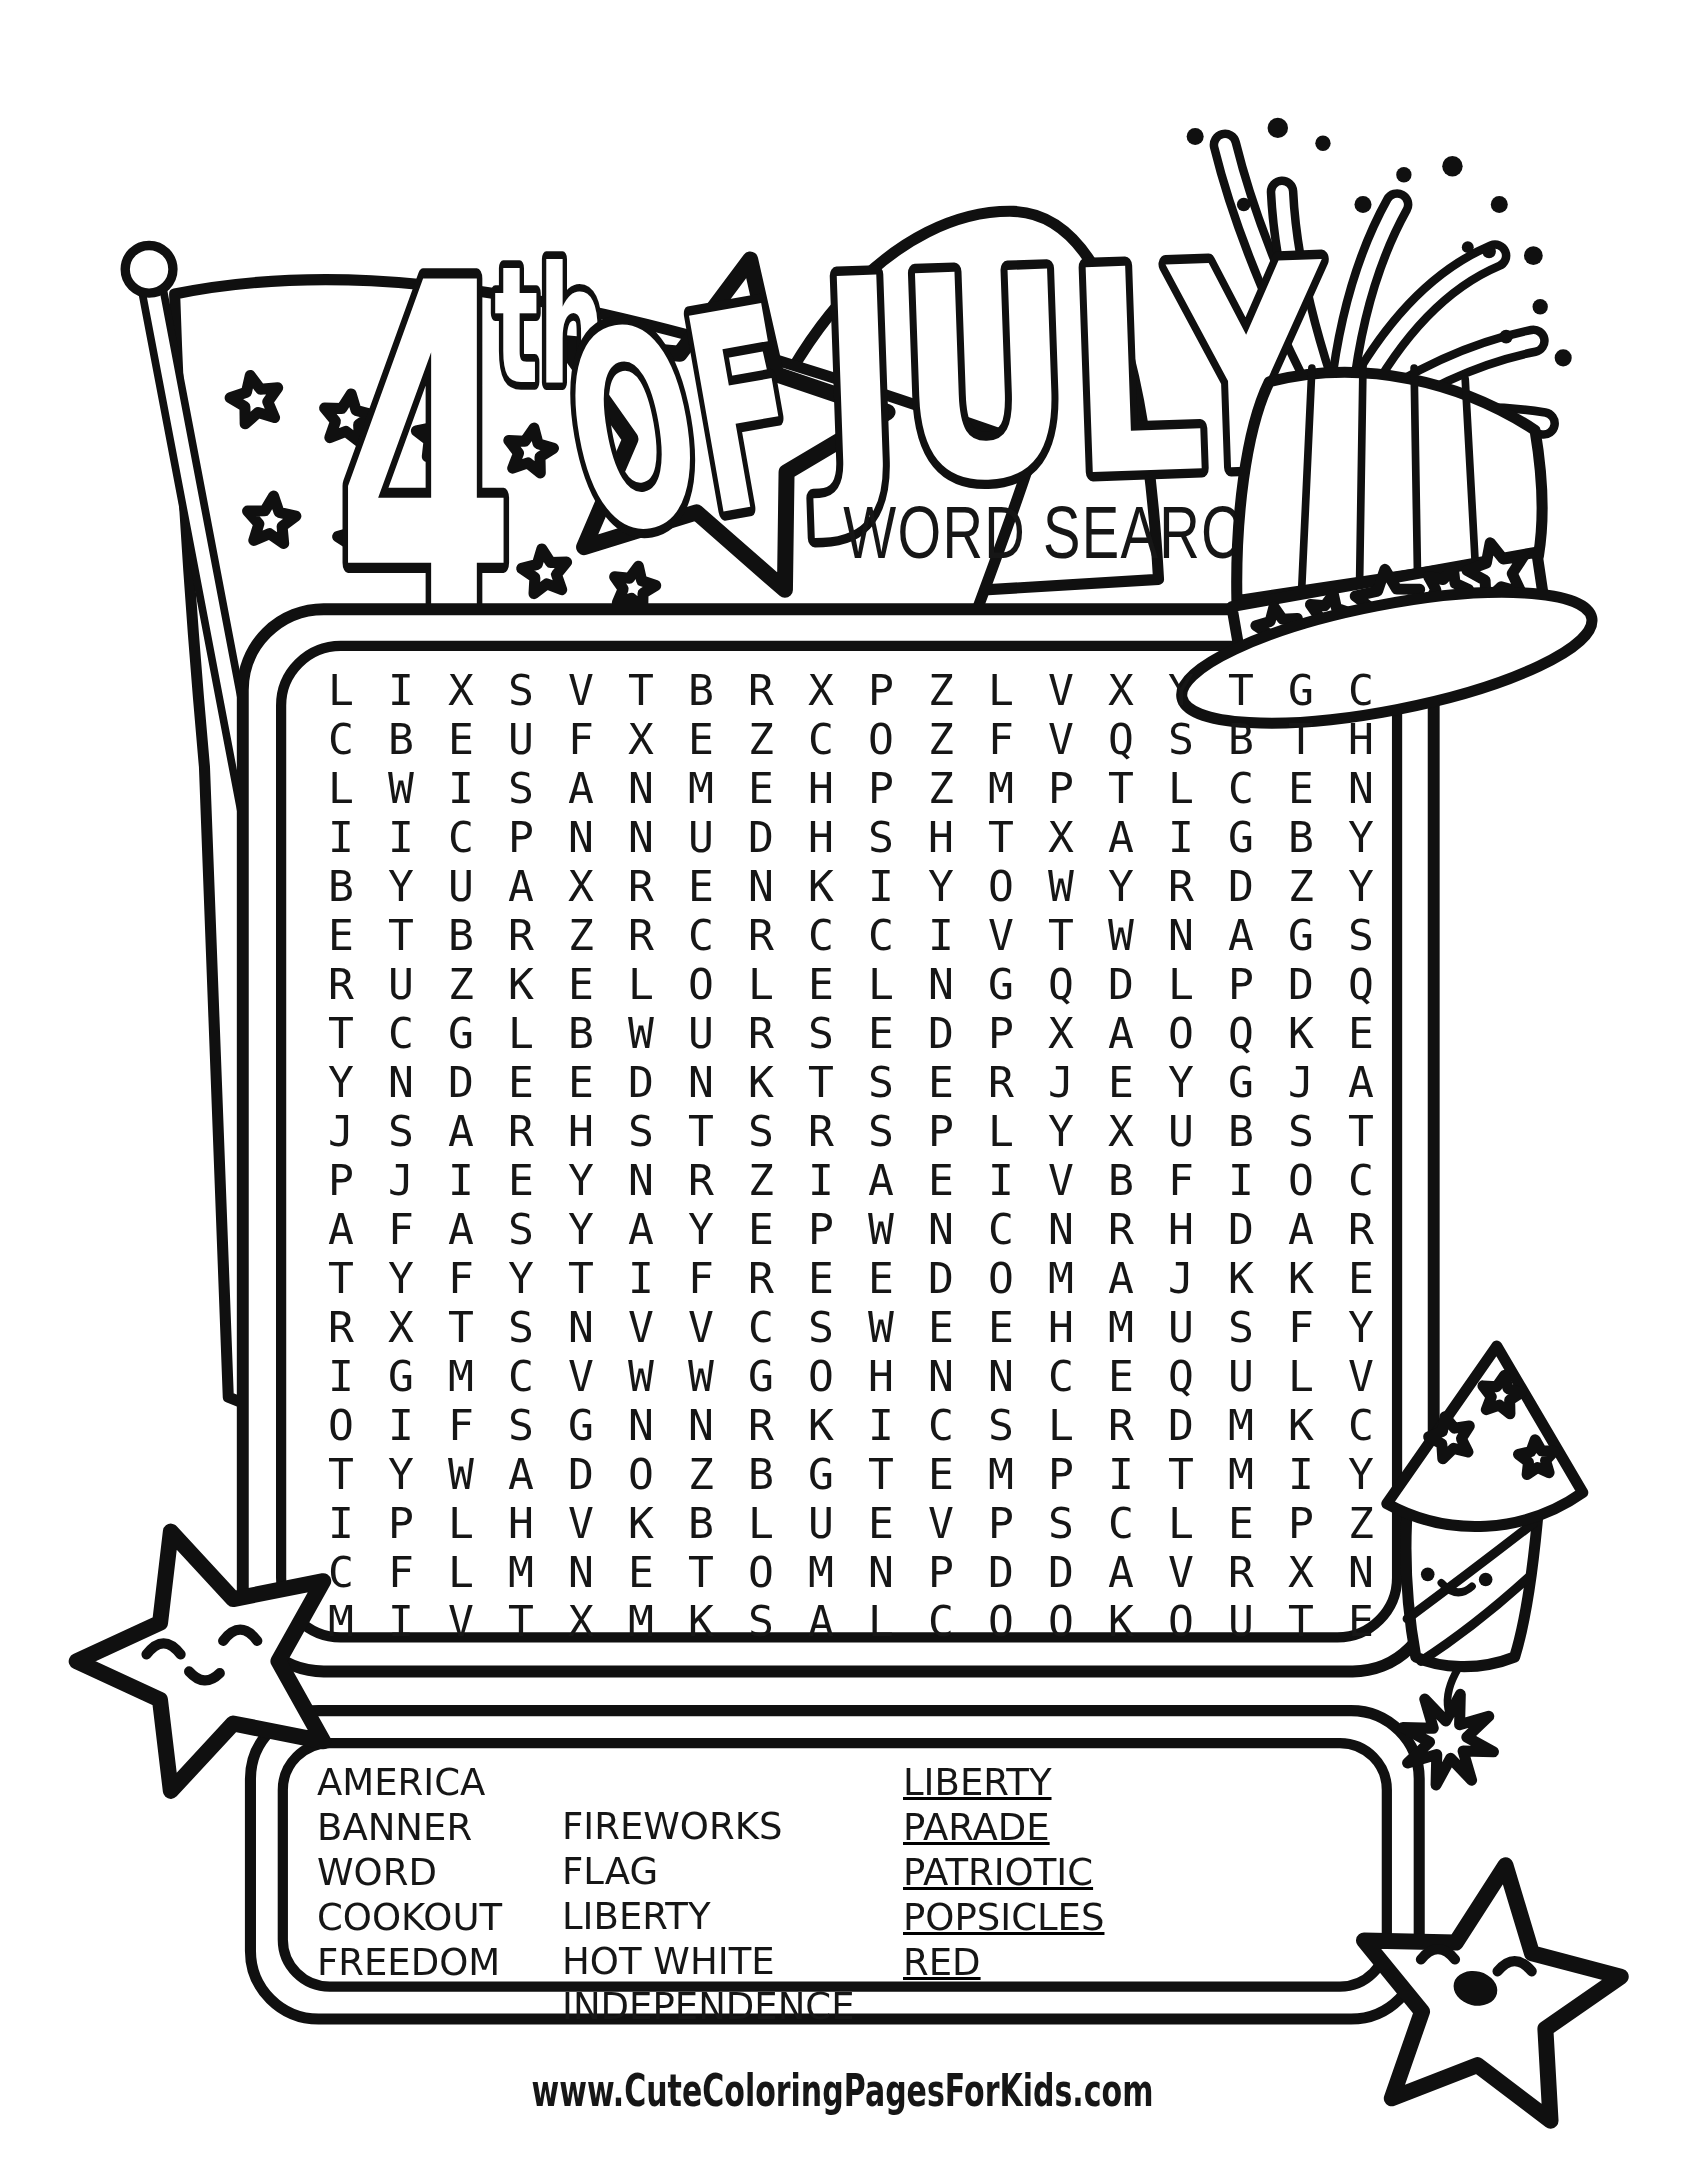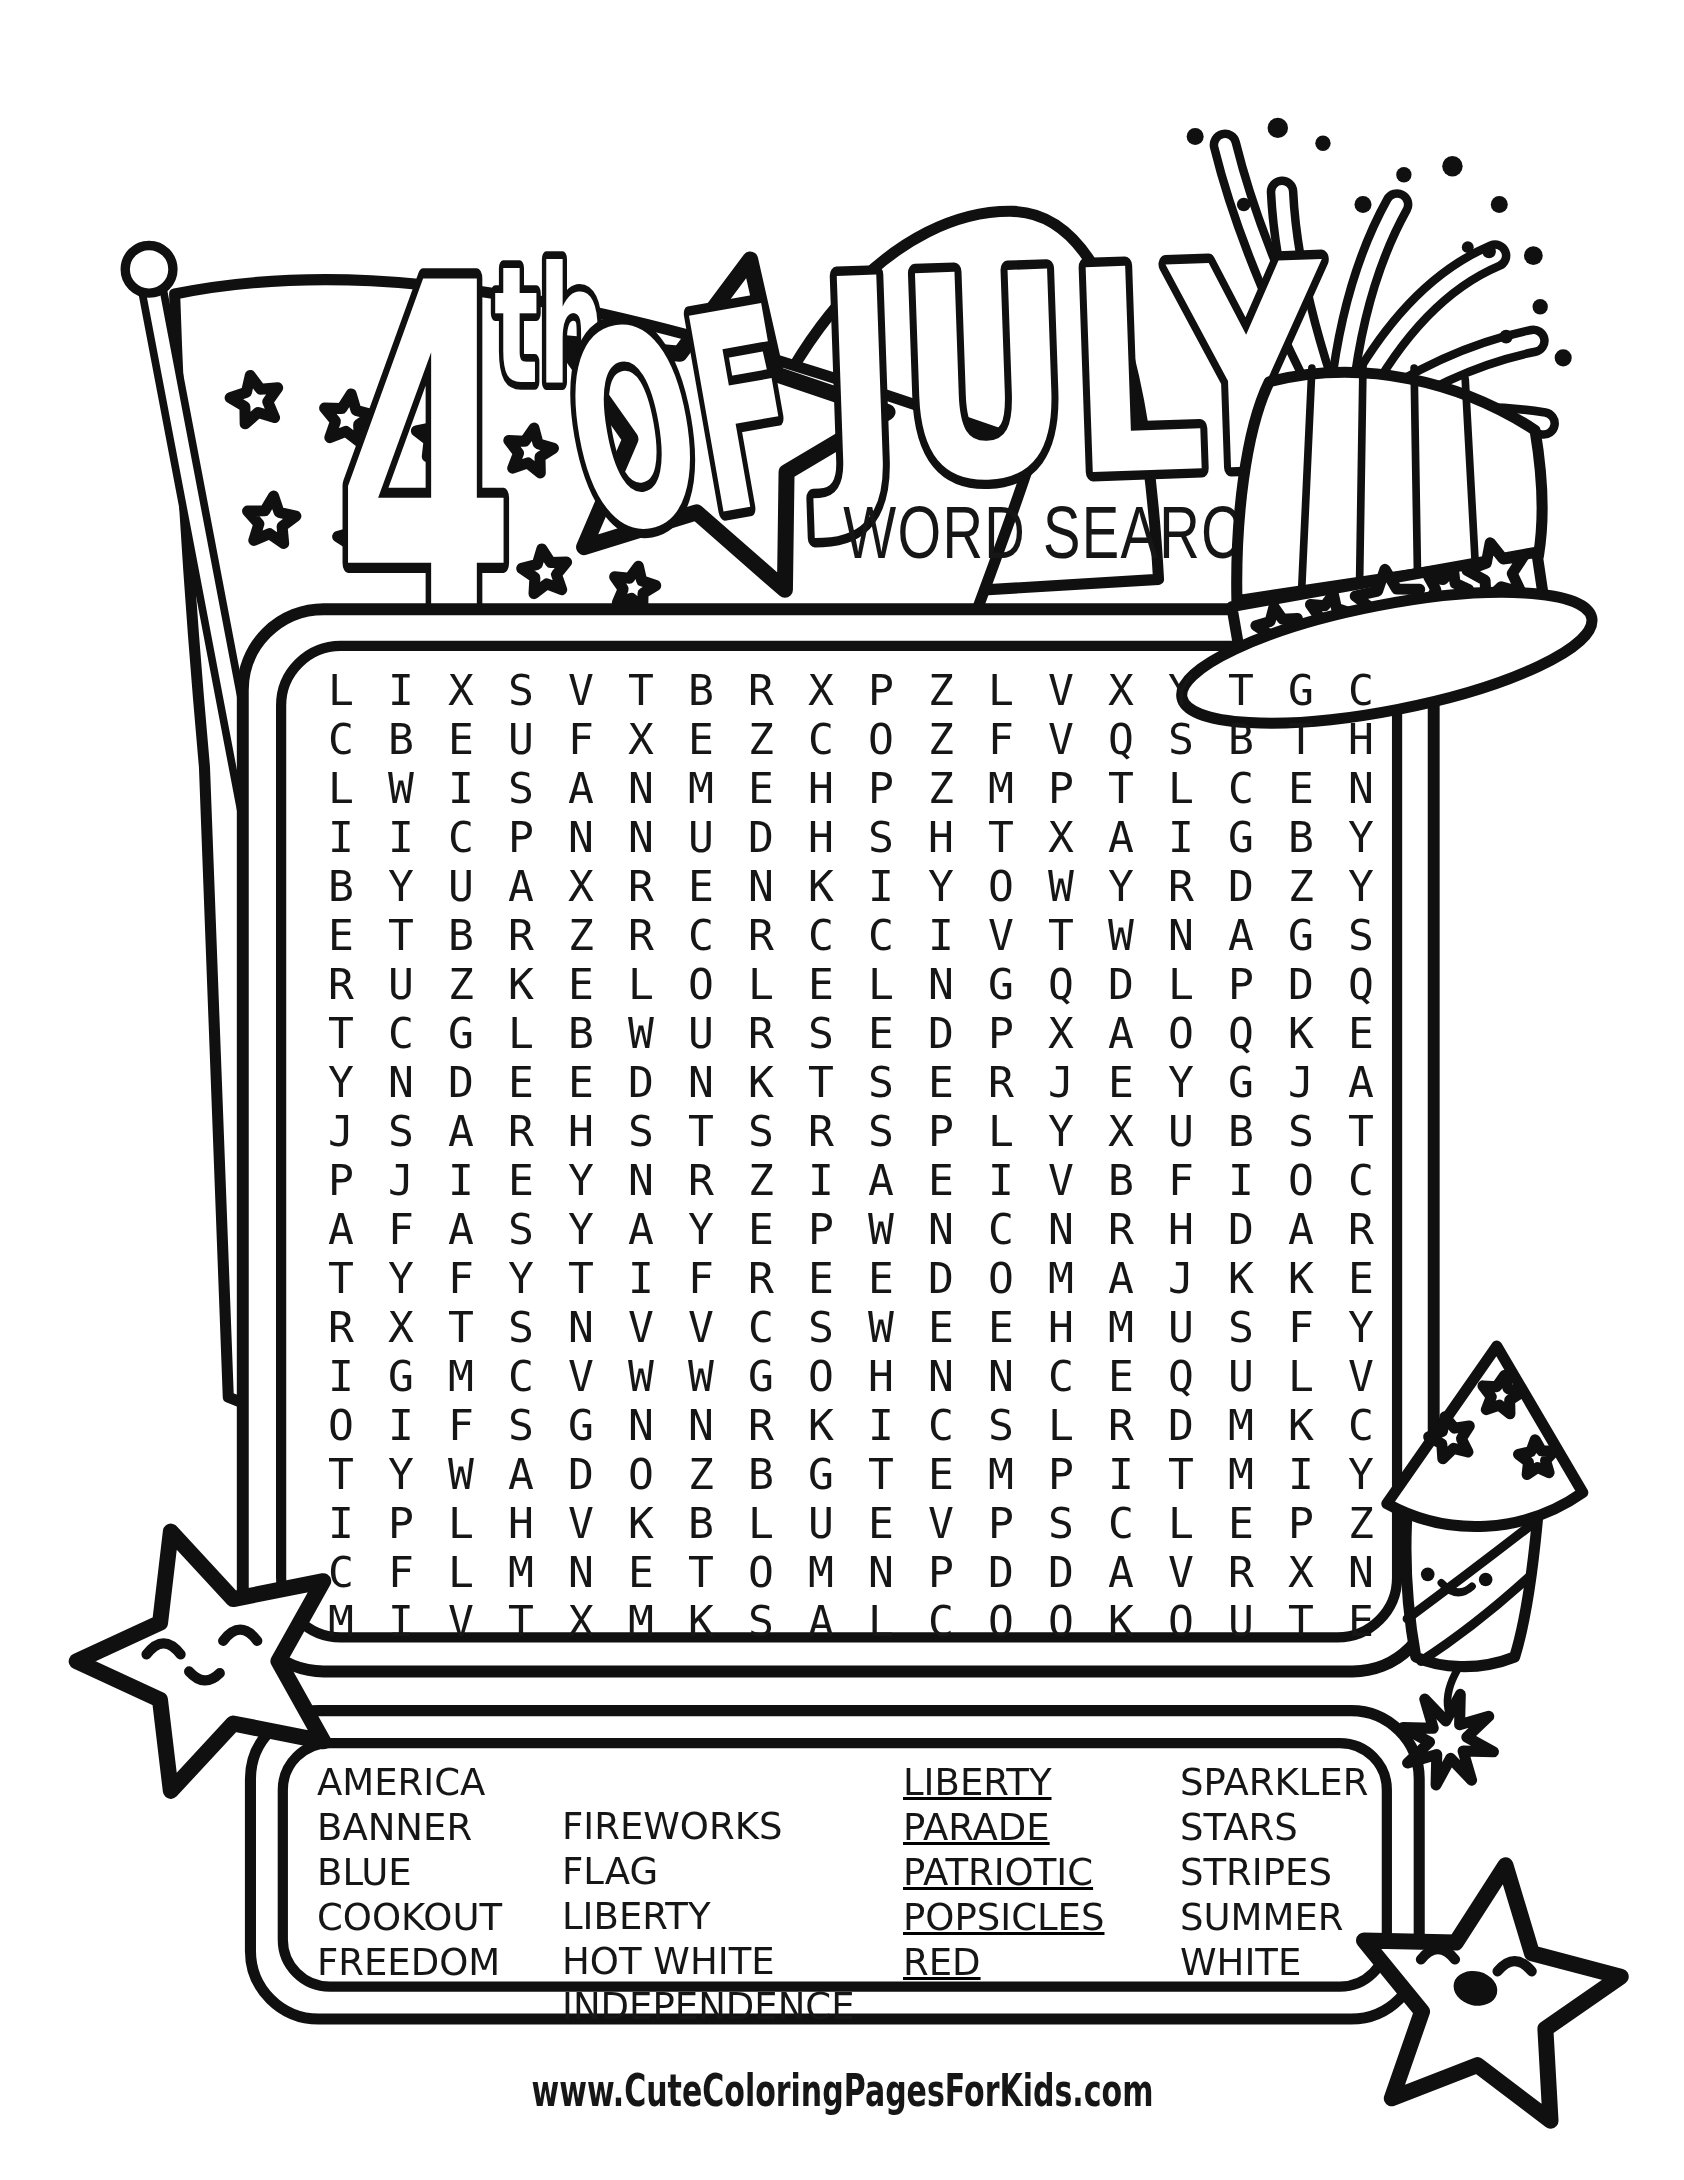--- a/index.html
+++ b/index.html
@@ -591,41 +591,34 @@
         <span class="cell">U</span>
         <span class="cell">T</span>
         <span class="cell">E</span>
       </div>
     </div>
 
   <div class="word-list">
       <div class="word-col col1">
         <div class="word">AMERICA</div>
         <div class="word">BANNER</div>
-        <div class="word">BLUE</div>
+        <div class="word">WORD</div>
         <div class="word">COOKOUT</div>
         <div class="word">FREEDOM</div>
       </div>
       <div class="word-col col2">
         <div class="word">FIREWORKS</div>
         <div class="word">FLAG</div>
         <div class="word">LIBERTY</div>
         <div class="word">HOT WHITE</div>
         <div class="word">INDEPENDENCE</div>
       </div>
       <div class="word-col col3">
         <div class="word">LIBERTY</div>
         <div class="word">PARADE</div>
         <div class="word">PATRIOTIC</div>
         <div class="word">POPSICLES</div>
         <div class="word">RED</div>
       </div>
-      <div class="word-col col4">
-        <div class="word">SPARKLER</div>
-        <div class="word">STARS</div>
-        <div class="word">STRIPES</div>
-        <div class="word">SUMMER</div>
-        <div class="word">WHITE</div>
-      </div>
     </div>
 
 </div>
 
 
 </body></html>

